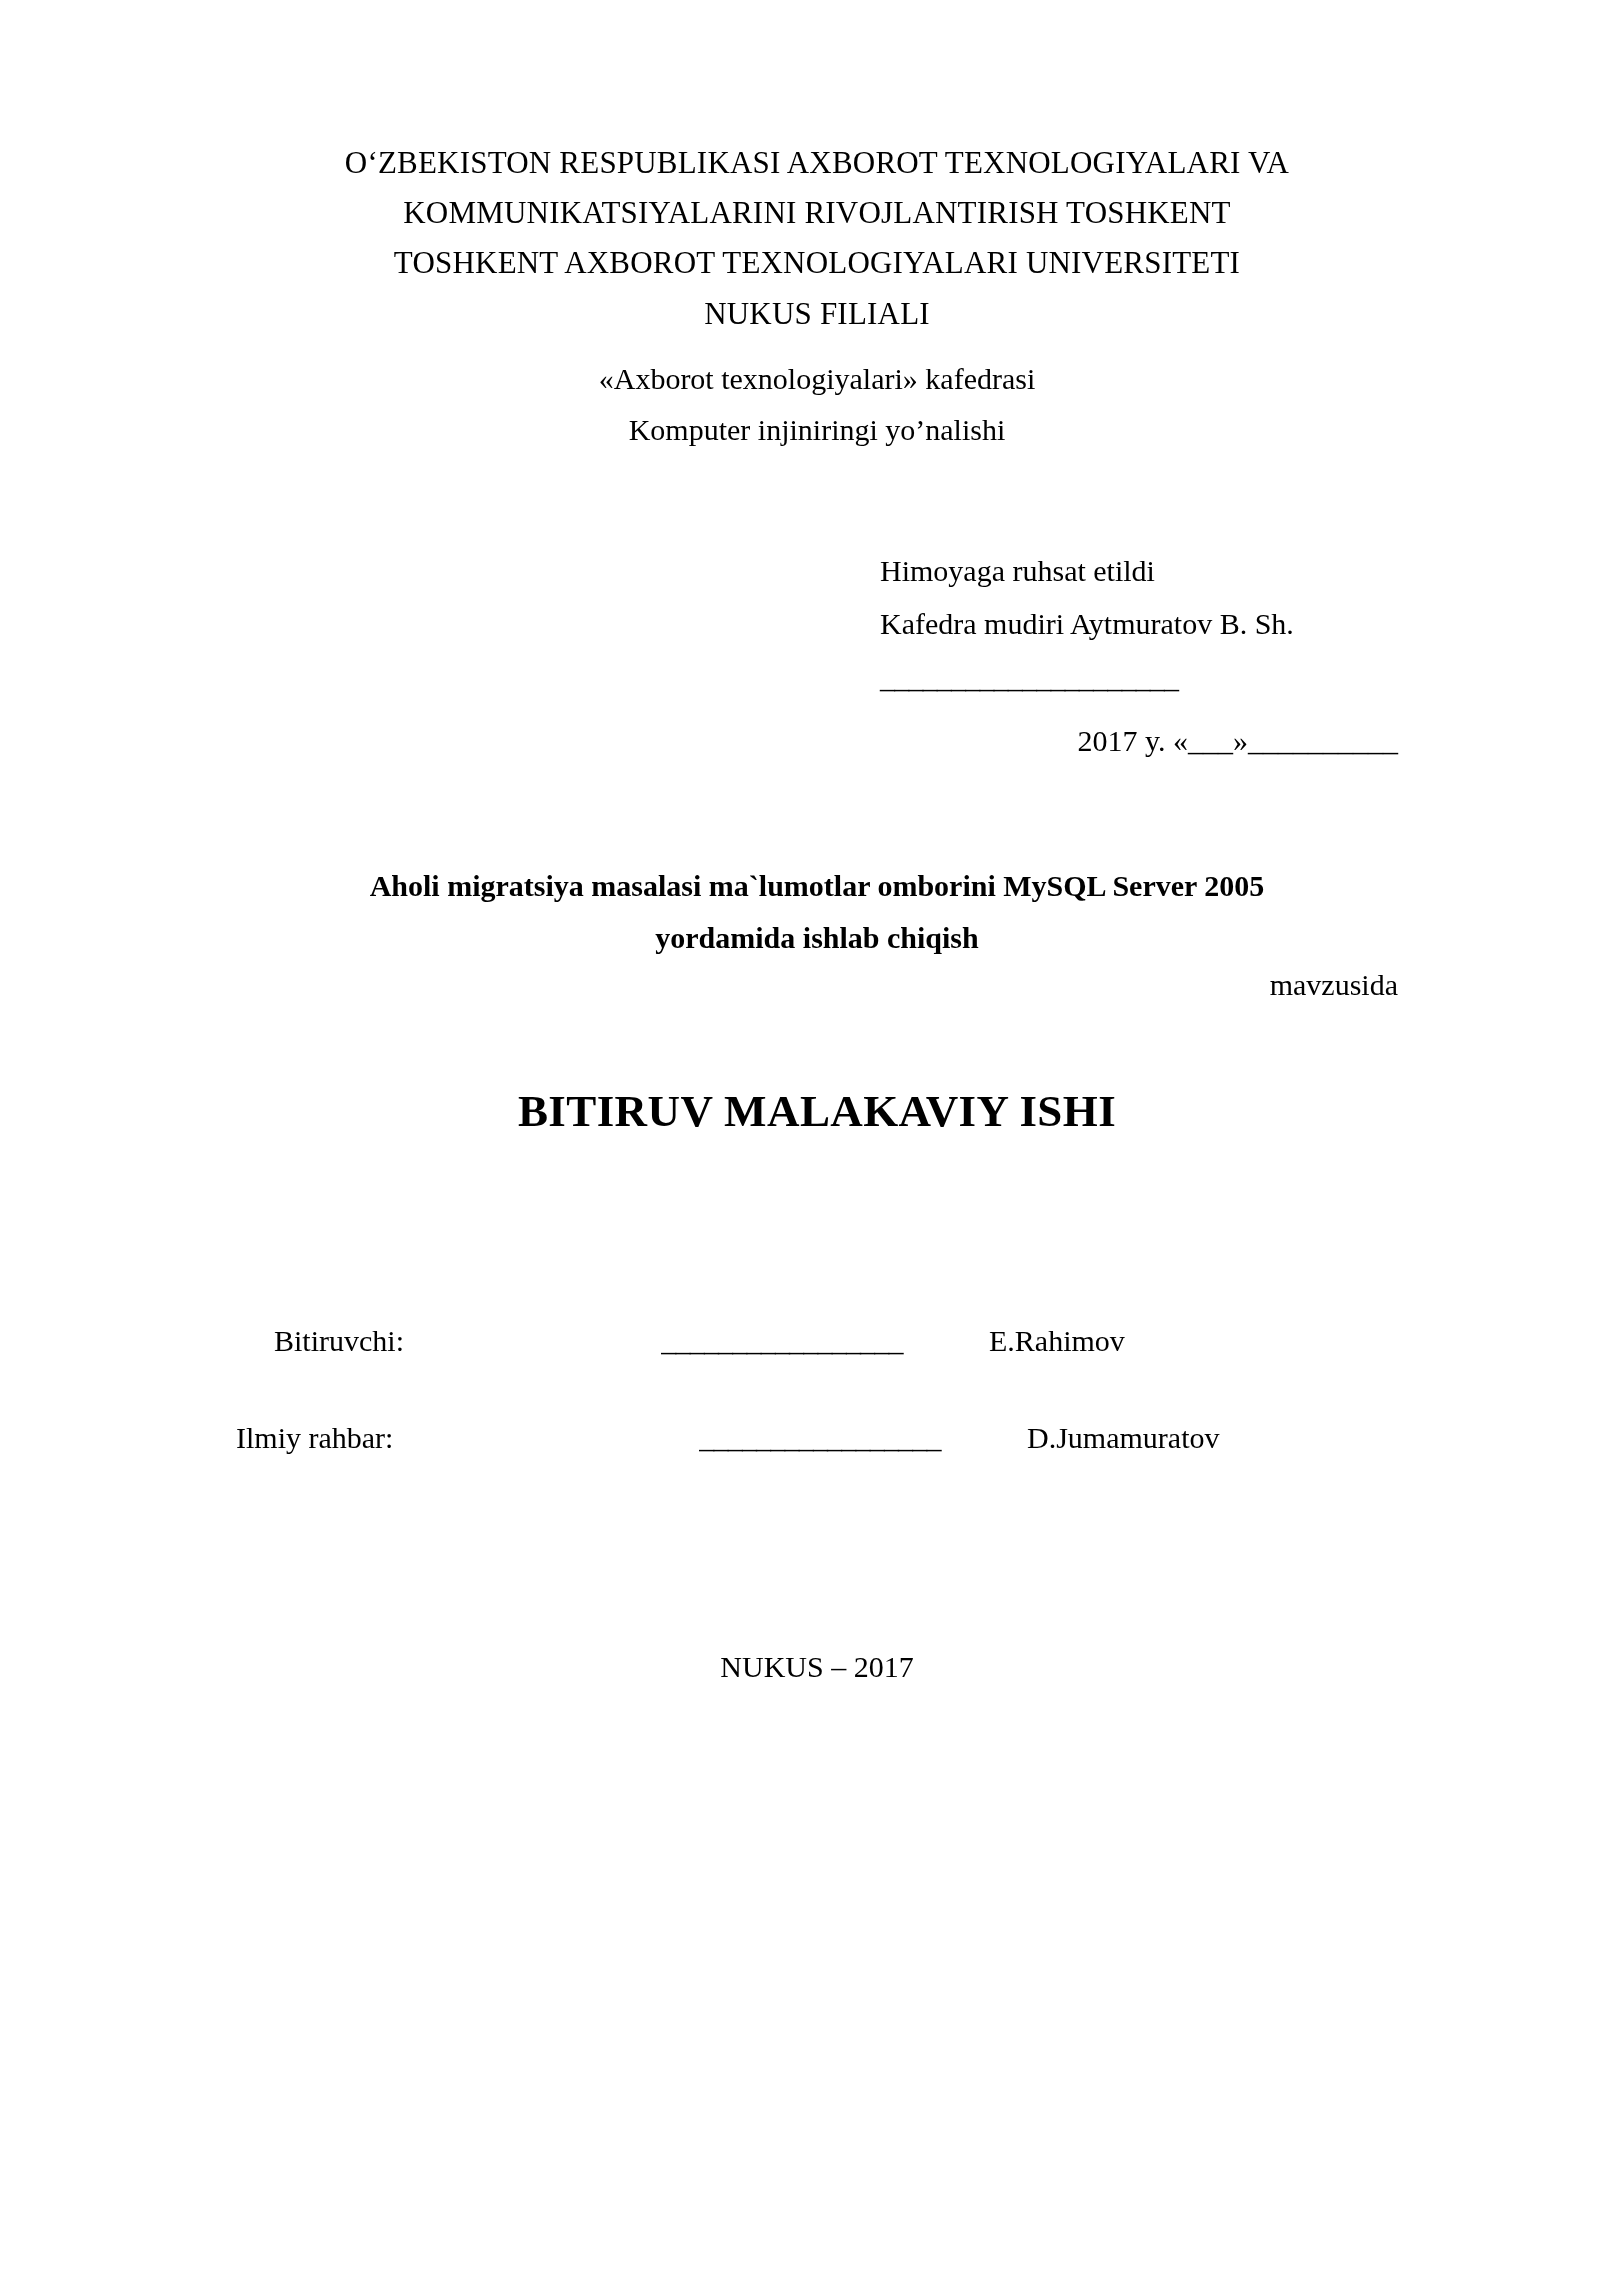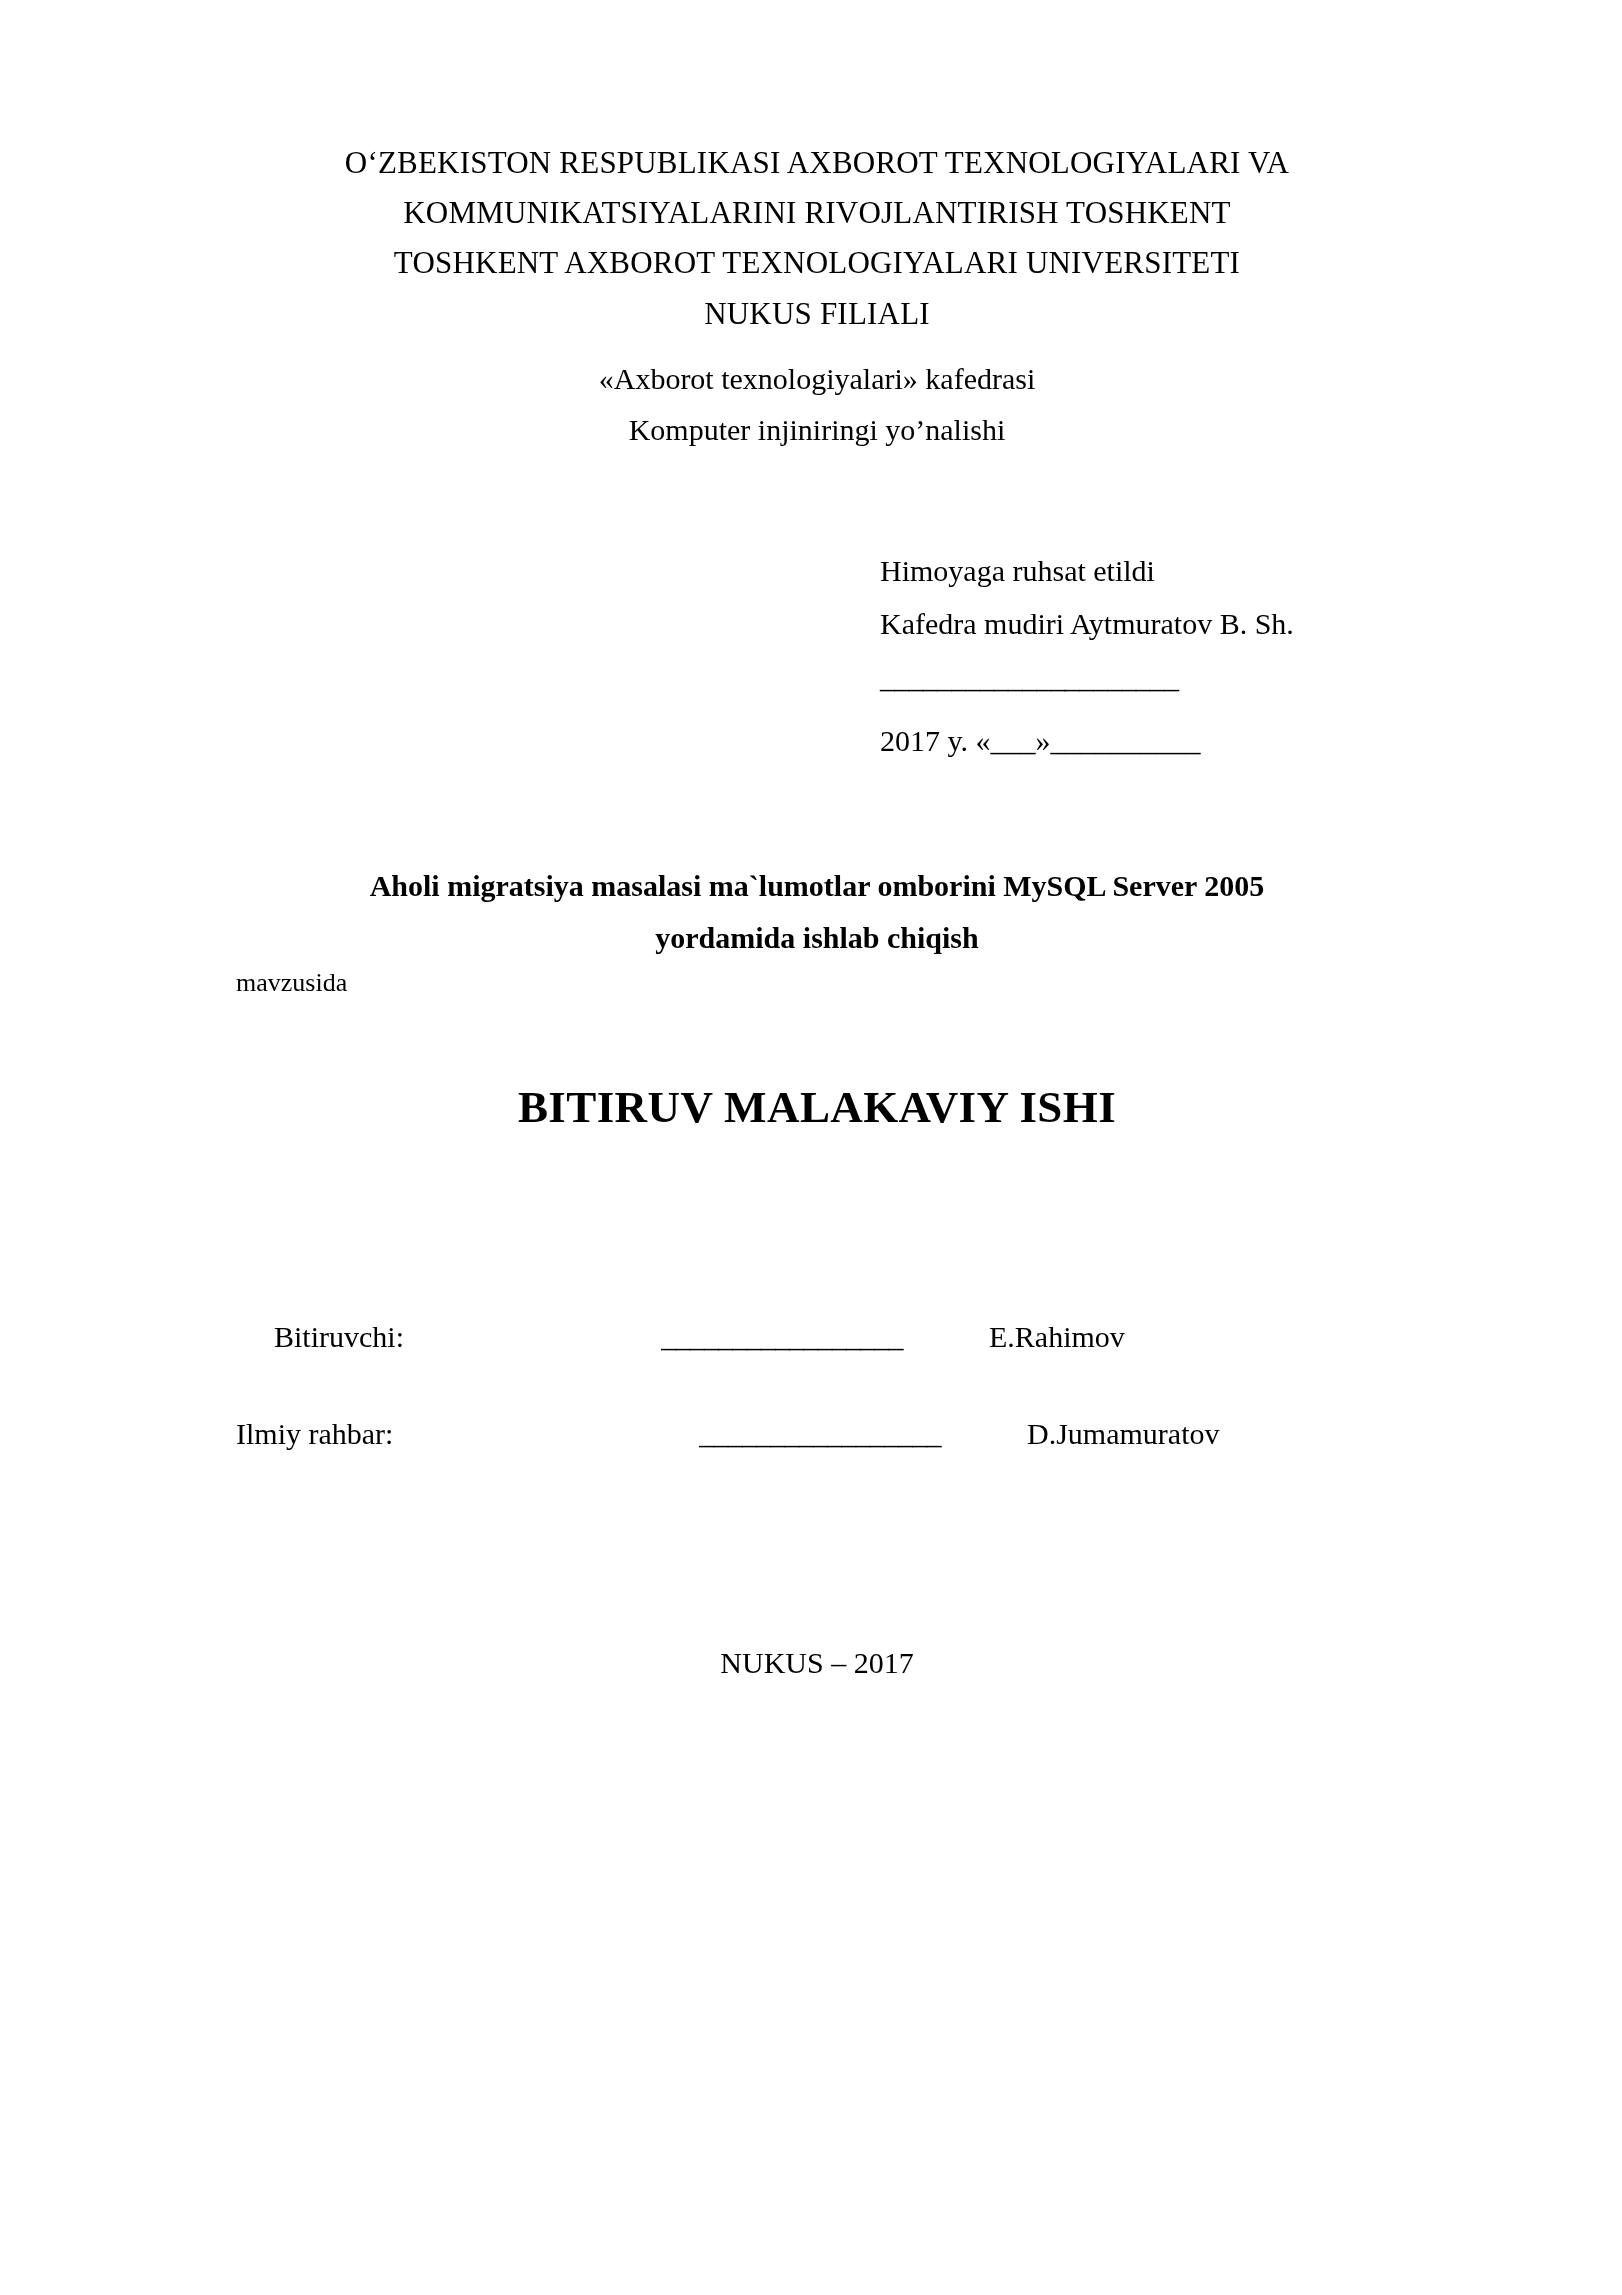--- a/index.html
+++ b/index.html
@@ -53,33 +53,34 @@
     padding-left: 644px;
     font-size: 30px;
     line-height: 1.78;
     text-align: left;
   }
   .approve .rule {
     letter-spacing: -0.8px;
   }
   .approve .yr {
     margin-top: 9.4px;
+    text-align: right;
   }
 
   
   .topic {
     margin-top: 93px;
     text-align: center;
     font-weight: bold;
     font-size: 30px;
     line-height: 1.72;
   }
   .mavzusida {
-    text-align: left;
-    font-size: 26px;
+    text-align: right;
+    font-size: 30px;
     margin-top: 4.7px;
   }
 
   
   .maintitle {
     margin-top: 83px;
     text-align: center;
     font-weight: bold;
     font-size: 45px;
     letter-spacing: 0.4px;

